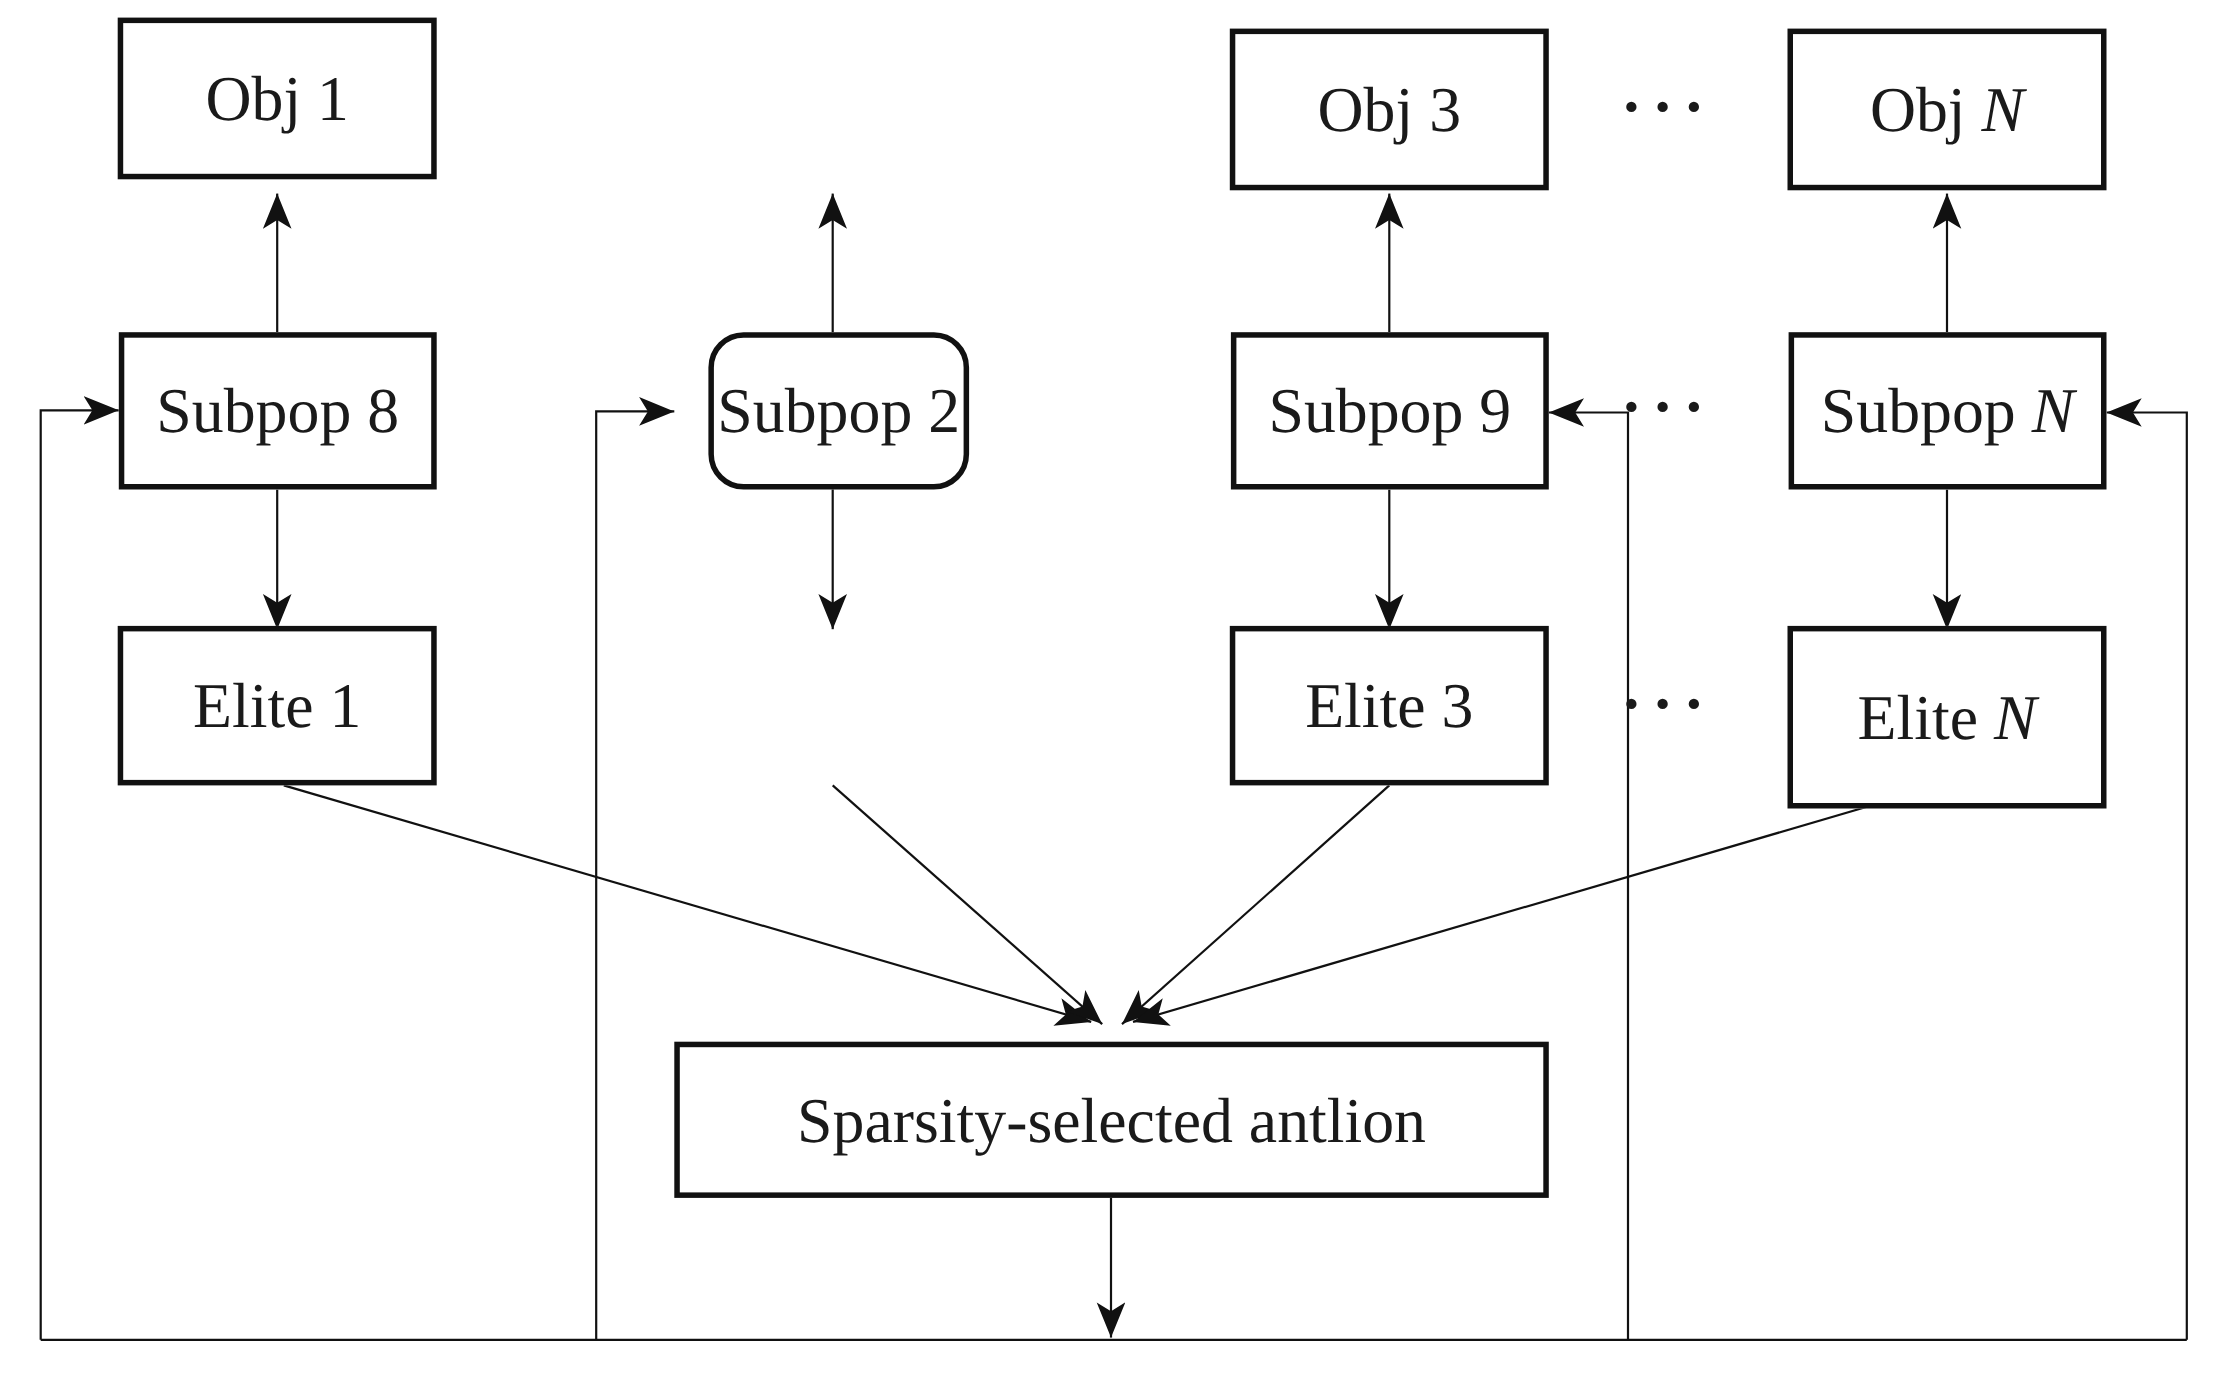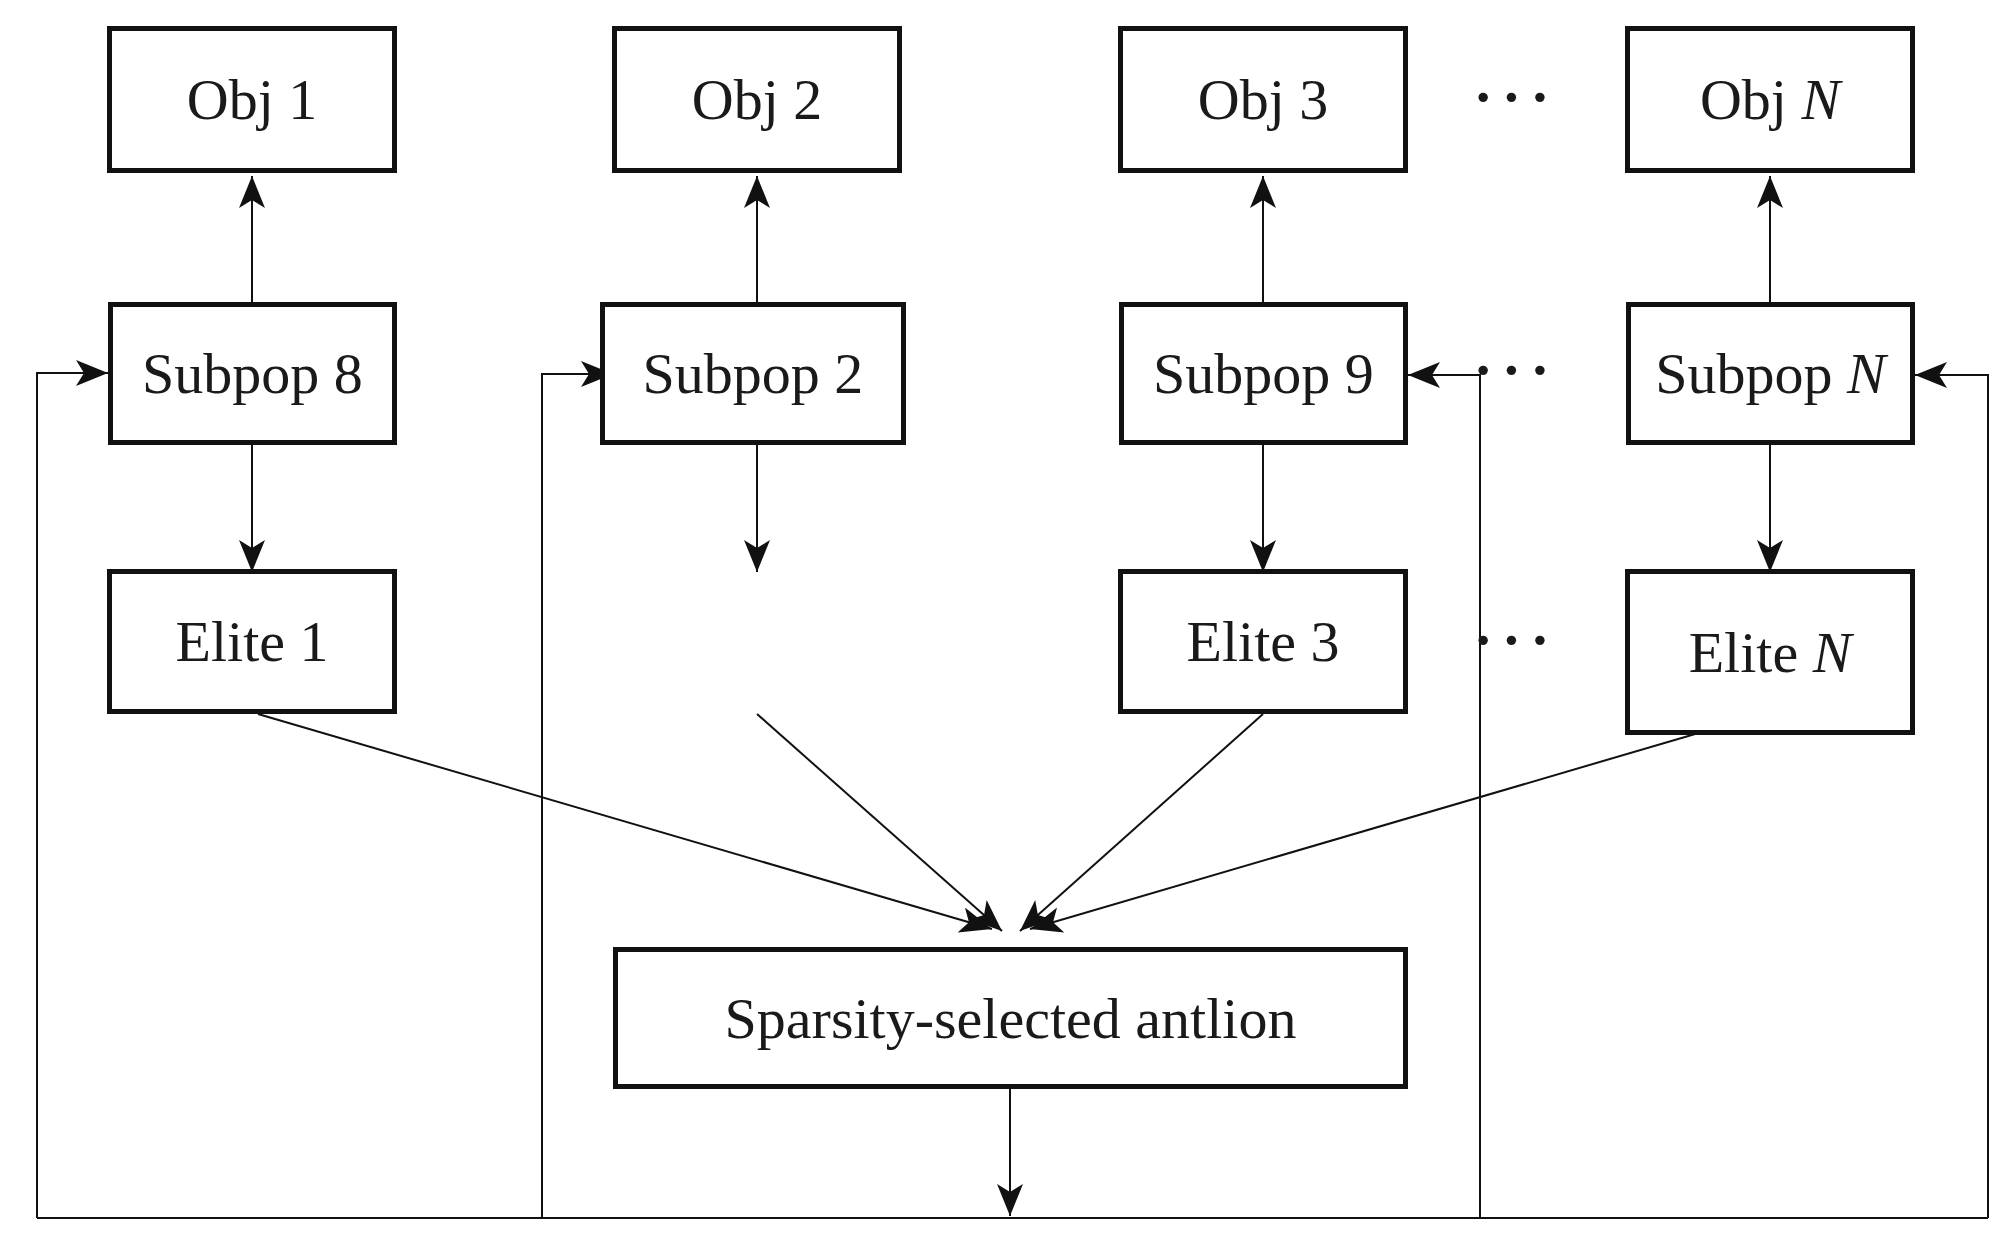--- a/index.html
+++ b/index.html
@@ -23,26 +23,26 @@
   .box i{font-style:italic;}
   .dots{
     position:absolute;
     transform:translate(-50%,-50%);
     font-size:58px;font-weight:bold;color:#1a1a1a;
     letter-spacing:9px;line-height:1;
     z-index:2;
   }
   svg.wires{position:absolute;left:0;top:0;z-index:1;}
   
-  .obj-1    {left:107px; top:26px;  width:290px; height:147px;}
+  .obj-1    {left:107px; top:16px;  width:290px; height:147px;}
   .obj-2    {left:612px; top:26px;  width:290px; height:147px;}
   .obj-3    {left:1118px;top:26px;  width:290px; height:147px;align-items:center;}
   .obj-n    {left:1625px;top:26px;  width:290px; height:147px;}
   .subpop-1 {left:108px; top:302px; width:289px; height:143px;}
-  .subpop-2 {left:600px; top:302px; width:306px; height:143px;}
+  .subpop-2 {left:644px; top:302px; width:237px; height:143px;border-radius:32px;}
   .subpop-3 {left:1119px;top:302px; width:289px; height:143px;}
   .subpop-n {left:1626px;top:302px; width:289px; height:143px;}
   .elite-1  {left:107px; top:569px; width:290px; height:145px;}
   .elite-2  {left:612px; top:569px; width:290px; height:145px;}
   .elite-3  {left:1118px;top:569px; width:290px; height:145px;}
   .elite-n  {left:1625px;top:569px; width:290px; height:166px;}
   .sparsity {left:613px; top:931px; width:795px; height:142px;margin-top:16px;}
   .dots-obj    {left:1516px;top:97px;}
   .dots-subpop {left:1516px;top:370px;}
   .dots-elite  {left:1516px;top:640px;}
@@ -82,23 +82,20 @@
       <path d="M 37 1218 L 37 373 L 108 373" marker-end="url(#ah)"></path>
       <path d="M 542 1218 L 542 374 L 613 374" marker-end="url(#ah)"></path>
       <path d="M 1480 1218 L 1480 375 L 1408 375" marker-end="url(#ah)"></path>
       <path d="M 1988 1218 L 1988 375 L 1915 375" marker-end="url(#ah)"></path>
     </g>
   </svg>
 
   <div class="box obj-1">
     <span>Obj 1</span>
   </div>
-  <div class="box obj-2">
-    <span>Obj 2</span>
-  </div>
   <div class="box obj-3">
     <span>Obj 3</span>
   </div>
   <div class="box obj-n">
     <span><span>Obj </span><i>N</i></span>
   </div>
   <span class="dots dots-obj">···</span>
 
   <div class="box subpop-1">
     <span>Subpop 8</span>

